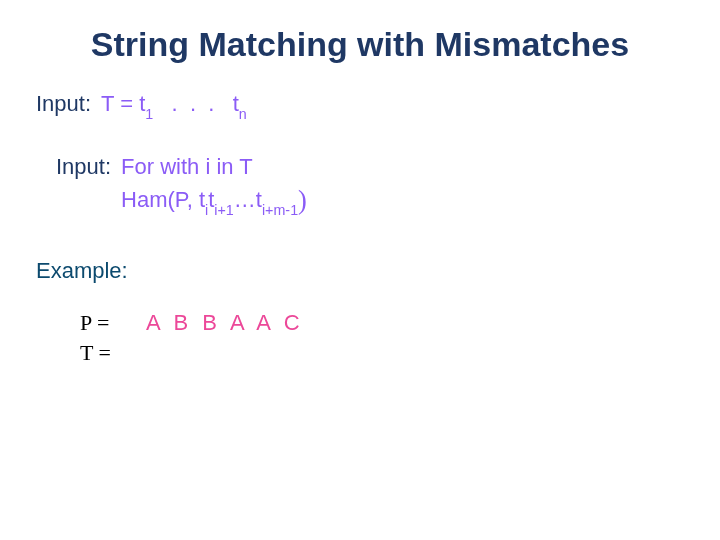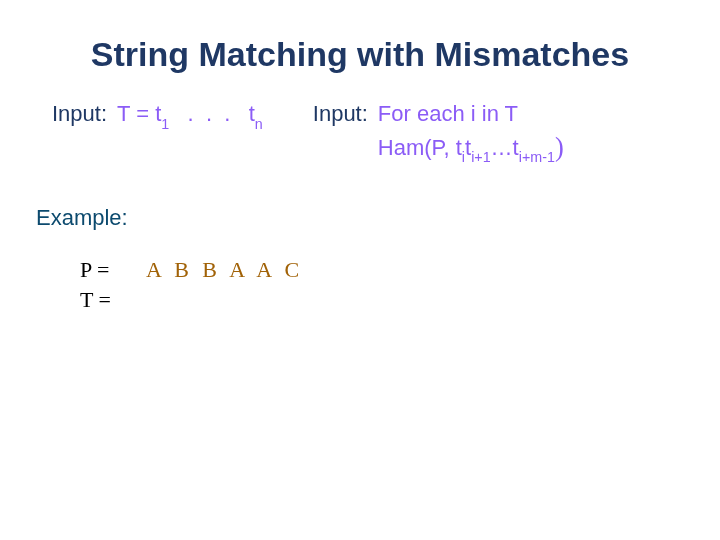--- a/index.html
+++ b/index.html
@@ -10,38 +10,38 @@
     background: #ffffff;
     font-family: "Comic Sans MS", "Comic Sans", cursive, sans-serif;
     color: #000;
     overflow: hidden;
   }
   .slide {
     position: relative;
     width: 720px;
     height: 540px;
     box-sizing: border-box;
-    padding: 30px 30px;
+    padding: 20px 30px;
   }
   .title {
     font-family: "Comic Sans MS", "Comic Sans", cursive, sans-serif;
     font-weight: bold;
     font-size: 34px;
     color: #1f3864;
     text-align: center;
     margin: 5px 0 25px 0;
   }
   .io-row {
     display: flex;
-    flex-direction: row;
+    flex-direction: column;
     align-items: flex-start;
     gap: 30px;
     font-size: 22px;
     line-height: 1.35;
-    margin-left: 22px;
+    margin-left: 6px;
   }
   .io-label {
     color: #1f3864;
   }
   .io-block {
     display: flex;
     gap: 10px;
   }
   .io-content {
     color: #8b5cf6;
@@ -74,22 +74,22 @@
   .example-row {
     display: flex;
     gap: 20px;
   }
   .ex-label {
     color: #000;
     width: 46px;
     font-family: Georgia, "Times New Roman", serif;
   }
   .ex-val {
-    color: #a16207;
-    font-family: Liberation Serif, serif;
+    color: #ec4899;
+    font-family: Liberation Sans, sans-serif;
     letter-spacing: 4px;
   }
   .dotsafter::after {
     content: "…";
     font-family: Georgia, serif;
     letter-spacing: 0;
   }
   .ham-line {
     white-space: nowrap;
   }
@@ -108,21 +108,21 @@
       <div class="io-content">
         <div>
           <span>T = </span><span>t</span><span class="sub">1</span><span style="white-space:pre;">   .  .  .   </span><span>t</span><span class="sub">n</span>
         </div>
       </div>
     </div>
 
     <div class="io-block" style="margin-left:20px;">
       <div class="io-label">Input:</div>
       <div class="io-content">
-        <div>For each i in T</div>
+        <div>For with i in T</div>
         <div class="ham-line">
           <span>Ham(P, </span><span>t</span><span class="sub">i</span><span>t</span><span class="sub">i+1</span><span>…</span><span>t</span><span class="sub">i+m-1</span><span class="paren">)</span>
         </div>
       </div>
     </div>
 
   </div>
 
   <div class="example-label">Example:</div>
 

